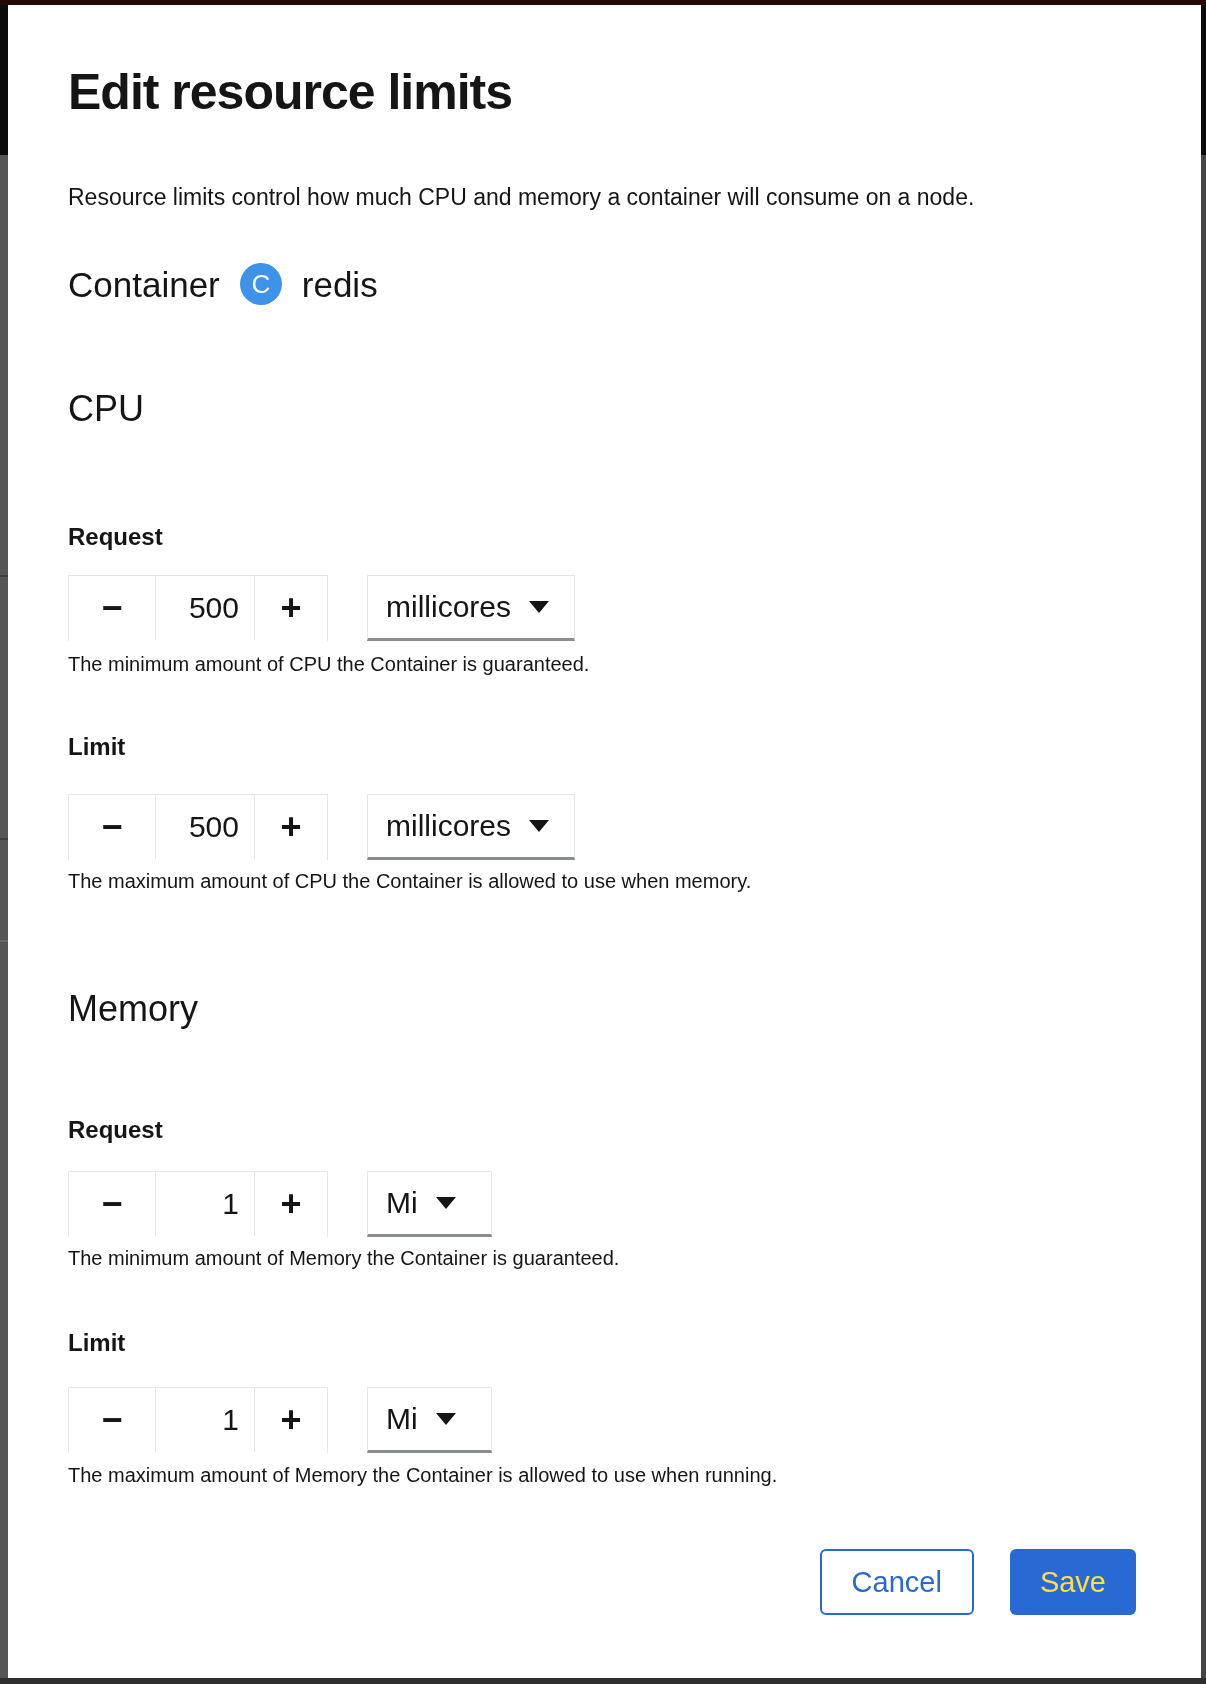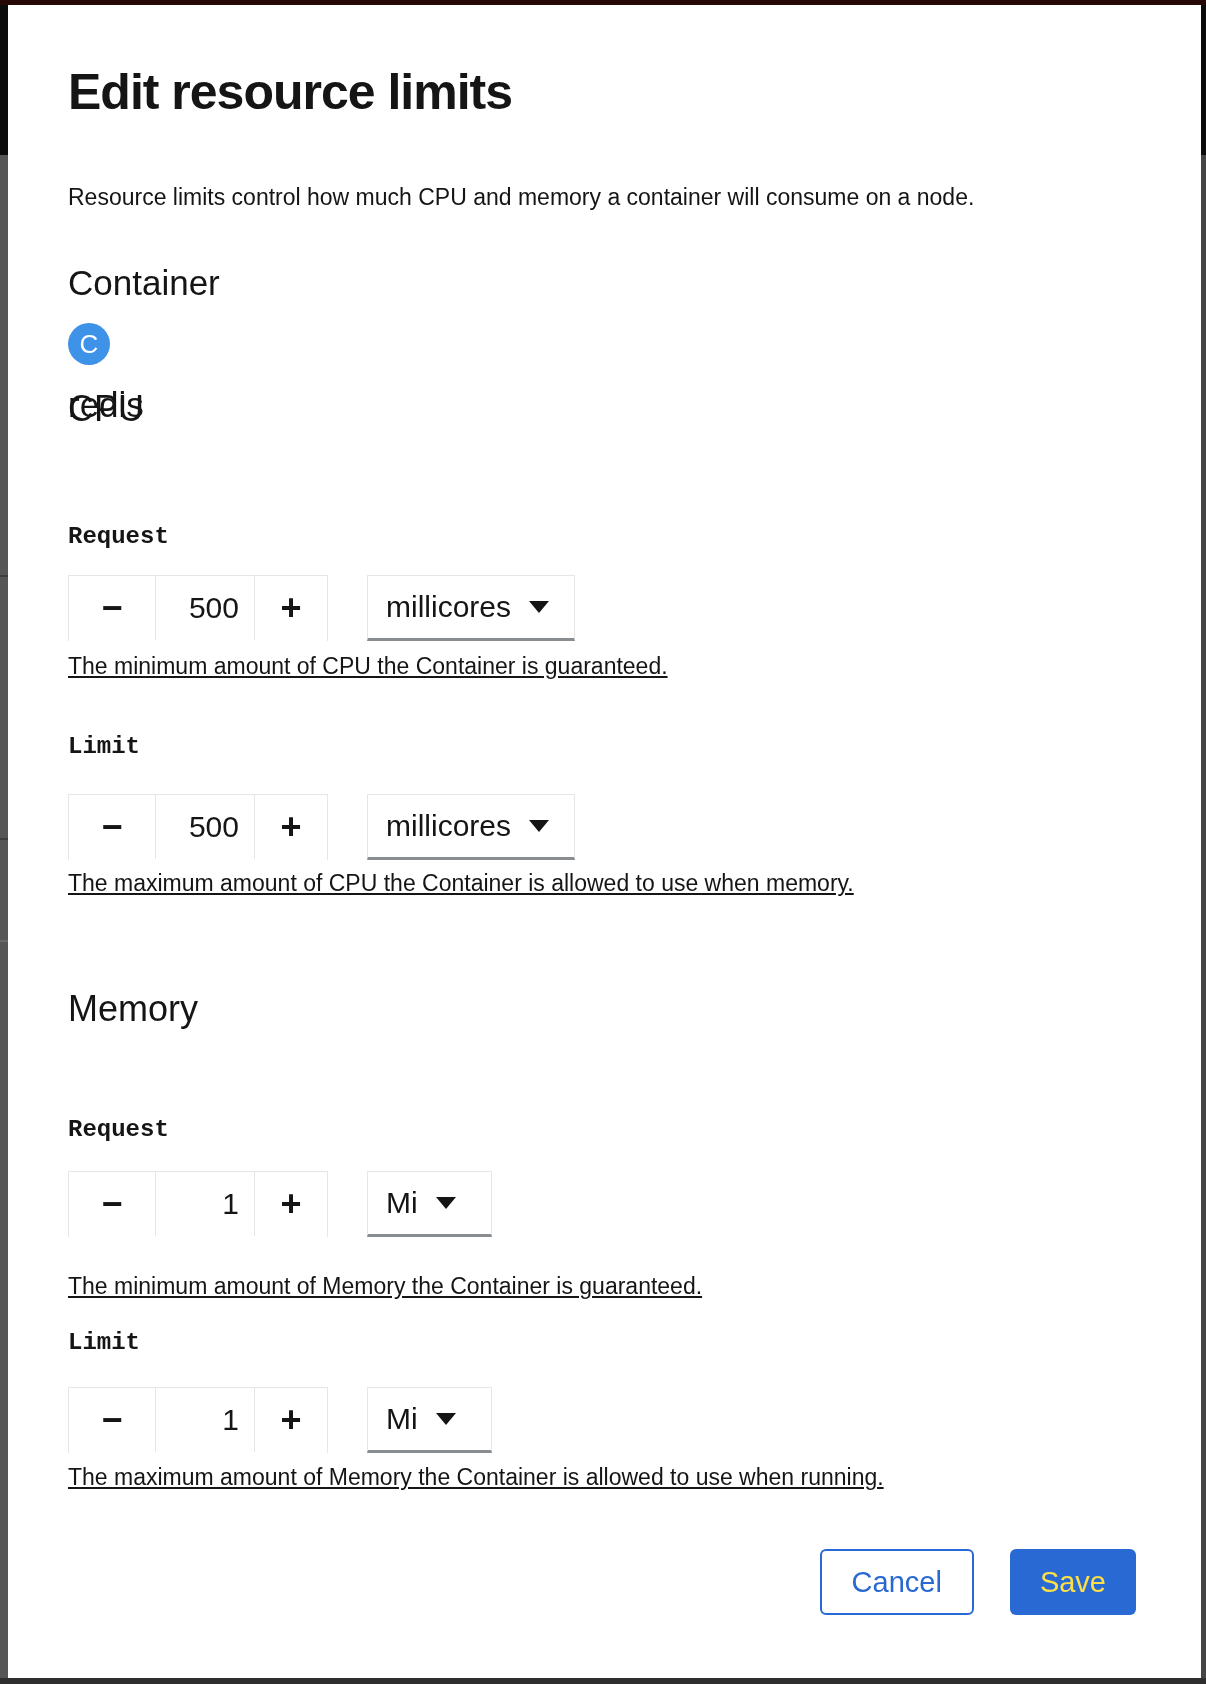--- a/index.html
+++ b/index.html
@@ -14,26 +14,26 @@
   .left-line3{position:absolute;left:0;top:940px;width:8px;height:2px;background:#6a6a6a;}
   .right-edge-black{position:absolute;left:1201px;top:5px;width:5px;height:150px;background:#0b0b0b;}
   .right-edge-gray{position:absolute;left:1201px;top:155px;width:5px;height:1523px;background:#454545;}
   .bottom-edge{position:absolute;left:0;top:1678px;width:1206px;height:6px;background:#2e2e2e;}
 
   .modal{position:absolute;left:8px;top:5px;width:1193px;height:1673px;background:#fff;}
   .abs{position:absolute;left:60px;}
 
   .title{font-size:50px;font-weight:700;letter-spacing:-1px;}
   .desc{font-size:23px;line-height:1.5;}
-  .crow{display:flex;align-items:flex-start;gap:20px;font-size:35px;flex-direction:column;}
+  .crow{display:flex;align-items:flex-end;gap:20px;font-size:35px;}
   .badge{width:42px;height:42px;border-radius:50%;background:#3e92e8;color:#fff;
          font-size:26px;font-weight:500;display:flex;align-items:center;justify-content:center;}
   .h2{font-size:36px;font-weight:400;}
-  .flabel{font-size:24px;font-weight:700;font-family:Liberation Mono, monospace;}
-  .helper{font-size:23px;line-height:1.4;text-decoration:underline;}
+  .flabel{font-size:24px;font-weight:700;}
+  .helper{font-size:20px;line-height:1.4;}
 
   .irow{display:flex;align-items:flex-start;gap:39px;}
   .numgrp{display:flex;height:66px;border:1px solid #e6e6e6;border-bottom:none;box-sizing:border-box;background:#fff;}
   .cell{height:64px;border-bottom:3px solid #8a8d90;box-sizing:border-box;background:#fff;}
   .step{width:86px;border:none;display:flex;align-items:center;justify-content:center;
         font-size:36px;font-weight:700;color:#151515;font-family:inherit;cursor:pointer;padding:0;}
   .step.plus{width:72px;}
   .vcell{width:100px;border:none;border-left:1px solid #e6e6e6;border-right:1px solid #e6e6e6;
          text-align:right;padding:0 15px 0 5px;font-size:30px;color:#151515;font-family:inherit;outline:none;}
   .unit{height:66px;box-sizing:border-box;border:1px solid #e6e6e6;border-bottom:3px solid #8a8d90;
@@ -113,21 +113,21 @@
       <div class="numgrp">
         <button class="cell step">−</button>
         <input class="cell vcell" value="1" style="">
         <button class="cell step plus">+</button>
       </div>
       <div class="unit narrow">
         <span>Mi</span>
         <span class="caret"></span>
       </div>
     </div>
-    <div class="abs helper" style="top:1265px;">The minimum amount of Memory the Container is guaranteed.</div>
+    <div class="abs helper" style="top:1239px;">The minimum amount of Memory the Container is guaranteed.</div>
 
     <div class="abs flabel" style="top:1324px;">Limit</div>
     <div class="abs irow" style="top:1382px;">
       <div class="numgrp">
         <button class="cell step">−</button>
         <input class="cell vcell" value="1" style="">
         <button class="cell step plus">+</button>
       </div>
       <div class="unit narrow">
         <span>Mi</span>

